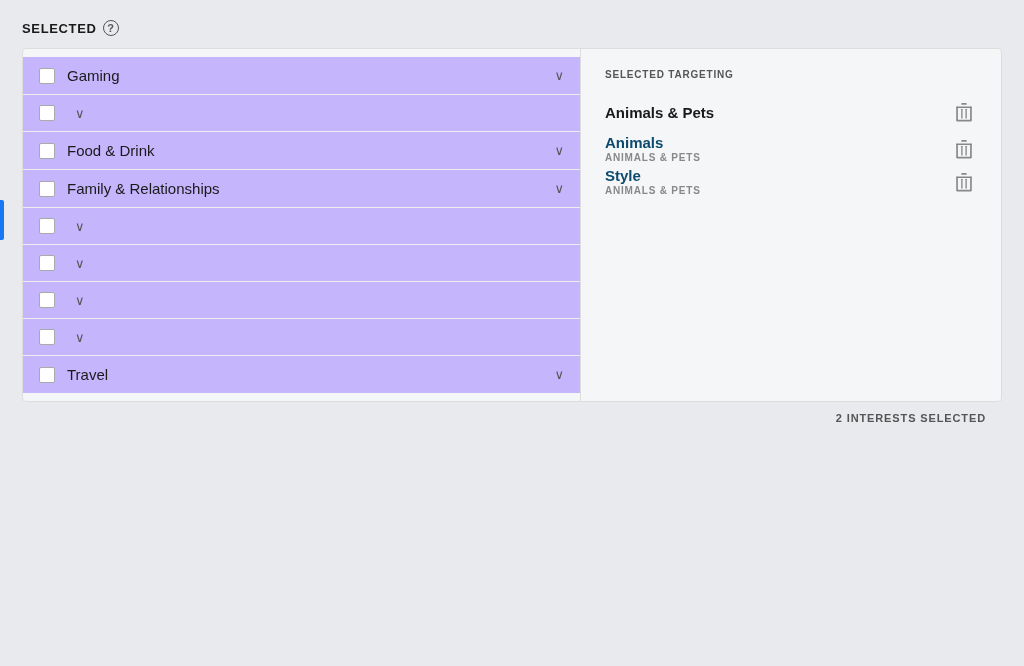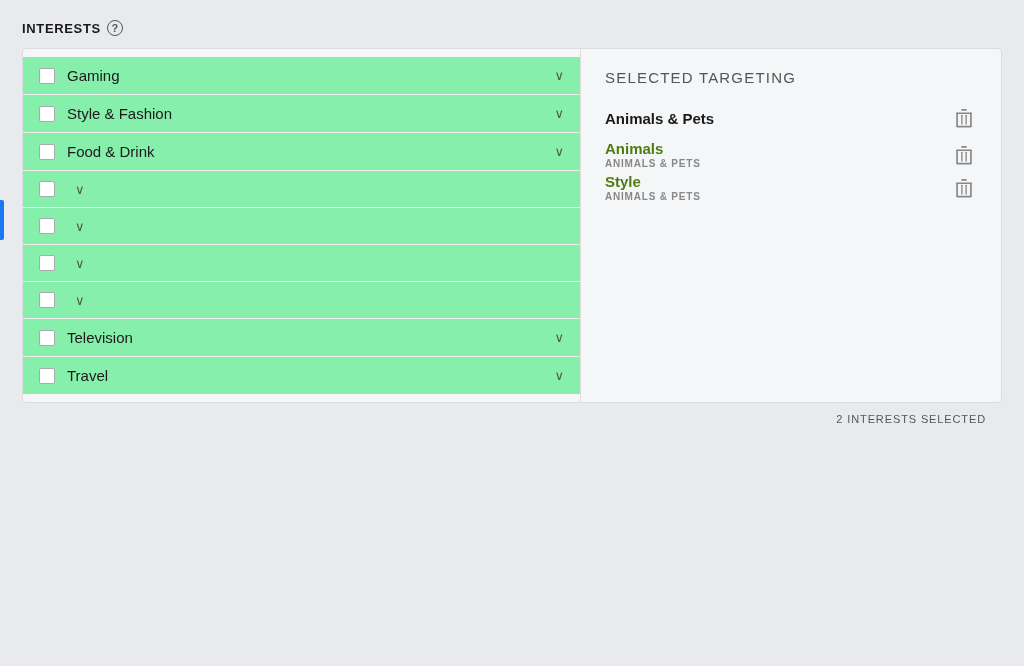--- a/index.html
+++ b/index.html
@@ -57,21 +57,21 @@
     }
     .right-panel {
       width: 420px;
       padding: 20px 24px;
     }
     .interest-row {
       display: flex;
       align-items: center;
       padding: 10px 16px;
       cursor: pointer;
-      background: #86efac;
+      background: #c4b5fd;
       border-bottom: 1px solid #eee;
     }
     .interest-row:first-child {
       border-top: none;
     }
     .interest-row:last-child {
       border-bottom: none;
     }
     .checkbox {
       width: 16px;
@@ -86,22 +86,22 @@
       flex: 1;
       font-size: 15px;
       color: #1a1a1a;
     }
     .chevron-icon {
       color: #555;
       font-size: 13px;
       margin-left: 8px;
     }
     .selected-targeting-title {
-      font-size: 15px;
-      font-weight: 400;
+      font-size: 10px;
+      font-weight: 700;
       letter-spacing: 0.08em;
       color: #555;
       margin-bottom: 18px;
       text-transform: uppercase;
     }
     .targeting-category-row {
       display: flex;
       align-items: center;
       justify-content: space-between;
       margin-bottom: 8px;
@@ -117,21 +117,21 @@
       justify-content: space-between;
       margin-bottom: 4px;
     }
     .targeting-subcategory-info {
       display: flex;
       flex-direction: column;
     }
     .subcategory-name {
       font-size: 15px;
       font-weight: 600;
-      color: #4d7c0f;
+      color: #0c4a6e;
     }
     .subcategory-parent {
       font-size: 10px;
       font-weight: 700;
       letter-spacing: 0.08em;
       color: #888;
       text-transform: uppercase;
       margin-top: 1px;
     }
     .trash-icon {
@@ -145,83 +145,82 @@
     }
     .trash-svg {
       width: 18px;
       height: 20px;
     }
     .bottom-bar {
       display: flex;
       justify-content: flex-end;
       padding: 10px 16px;
       font-size: 11px;
-      font-weight: 400;
+      font-weight: 700;
       letter-spacing: 0.08em;
       color: #555;
       text-transform: uppercase;
       text-align: right;
     }
     .left-sidebar-indicator {
       position: fixed;
       left: 0;
       top: 200px;
       width: 4px;
       height: 40px;
       background: #1877f2;
       border-radius: 0 2px 2px 0;
     }
   </style>
 </head>
 <body>
 
 <div class="page-wrapper">
   <div class="section-header">
-    <span class="section-title">INTERESTS</span>
+    <span class="section-title">SELECTED</span>
     <span class="help-icon">?</span>
   </div>
 
   <div class="interests-container">
 
     <div class="left-panel">
 
     <div class="interest-row">
           <div class="checkbox"></div>
           <span class="interest-label">Gaming</span>
           <span class="chevron-icon">∨</span>
         </div>
         <div class="interest-row">
           <div class="checkbox"></div>
-          <span class="interest-label">Style &amp; Fashion</span>
           <span class="chevron-icon">∨</span>
         </div>
         <div class="interest-row">
           <div class="checkbox"></div>
           <span class="interest-label">Food &amp; Drink</span>
           <span class="chevron-icon">∨</span>
         </div>
         <div class="interest-row">
           <div class="checkbox"></div>
-          <span class="chevron-icon">∨</span>
-        </div>
-        <div class="interest-row">
-          <div class="checkbox"></div>
-          <span class="chevron-icon">∨</span>
-        </div>
-        <div class="interest-row">
-          <div class="checkbox"></div>
-          <span class="chevron-icon">∨</span>
-        </div>
-        <div class="interest-row">
-          <div class="checkbox"></div>
-          <span class="chevron-icon">∨</span>
-        </div>
-        <div class="interest-row">
-          <div class="checkbox"></div>
-          <span class="interest-label">Television</span>
+          <span class="interest-label">Family &amp; Relationships</span>
+          <span class="chevron-icon">∨</span>
+        </div>
+        <div class="interest-row">
+          <div class="checkbox"></div>
+          <span class="chevron-icon">∨</span>
+        </div>
+        <div class="interest-row">
+          <div class="checkbox"></div>
+          <span class="chevron-icon">∨</span>
+        </div>
+        <div class="interest-row">
+          <div class="checkbox"></div>
+          <span class="chevron-icon">∨</span>
+        </div>
+        <div class="interest-row">
+          <div class="checkbox"></div>
           <span class="chevron-icon">∨</span>
         </div>
         <div class="interest-row">
           <div class="checkbox"></div>
           <span class="interest-label">Travel</span>
           <span class="chevron-icon">∨</span>
         </div>
       </div>
 
     <div class="right-panel">

